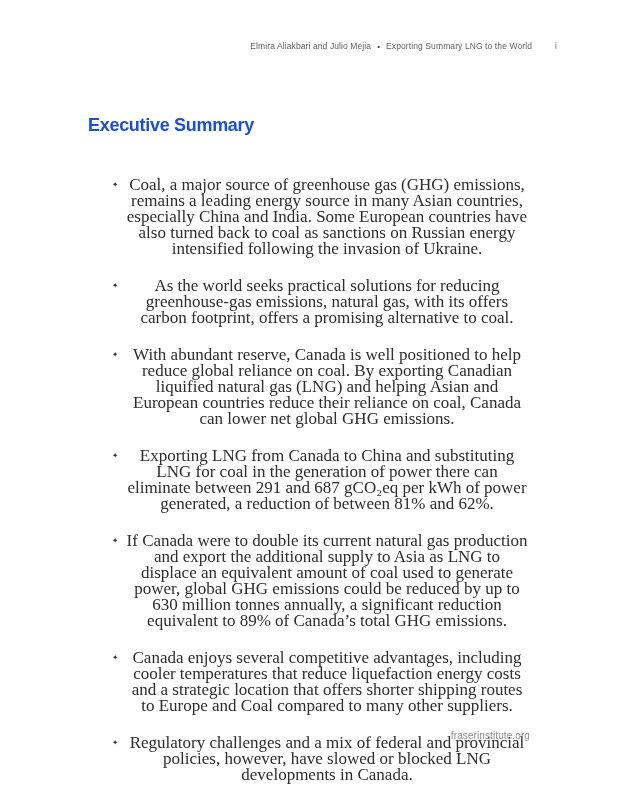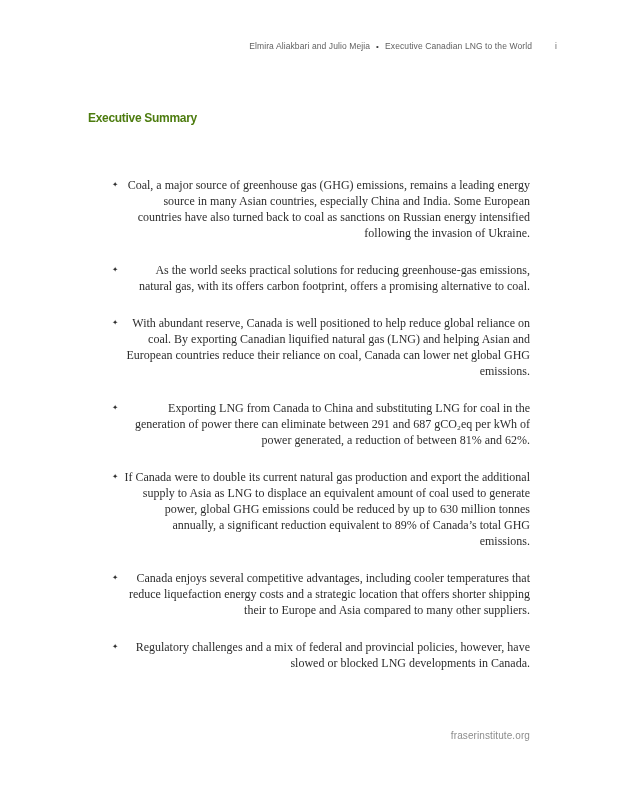--- a/index.html
+++ b/index.html
@@ -41,24 +41,24 @@
     margin-left: 23px;
     color: #6a6a6a;
   }
 
   
   .section-title {
     position: absolute;
     top: 103px;
     left: 88px;
     font-family: "Liberation Sans", "DejaVu Sans", sans-serif;
-    font-size: 12px;
+    font-size: 18px;
     font-weight: 700;
     letter-spacing: -0.3px;
-    color: #4d7c0f;
+    color: #1d4ed8;
   }
 
   
   .bullet-list {
     position: absolute;
     top: 177px;
     left: 112px;
     width: 418px;
   }
   .bullet-item {
@@ -69,24 +69,24 @@
   .bullet-glyph {
     flex: 0 0 12px;
     width: 12px;
     font-family: "DejaVu Sans", sans-serif;
     font-size: 7.5px;
     line-height: 16px;
     color: #2d2d2d;
   }
   .bullet-text {
     flex: 1 1 auto;
-    font-size: 12px;
+    font-size: 17px;
     line-height: 16px;
     color: #2d2d2d;
-    text-align: right;
+    text-align: center;
   }
 
   
   .page-footer {
     position: absolute;
     top: 730px;
     right: 88px;
     font-family: "Liberation Sans", "DejaVu Sans", sans-serif;
     font-size: 10px;
     color: #8d8d8d;
@@ -94,21 +94,21 @@
   }
 </style>
 </head>
 <body>
 
 <div class="page">
 
   <div class="running-header">
     <span>Elmira Aliakbari and Julio Mejia</span>
     <span class="sep">•</span>
-    <span>Executive Canadian LNG to the World</span>
+    <span>Exporting Summary LNG to the World</span>
     <span class="pageno">i</span>
   </div>
 
   <h1 class="section-title">Executive Summary</h1>
 
   <div class="bullet-list">
     <div class="bullet-item">
       <span class="bullet-glyph">✦</span>
       <span class="bullet-text">Coal, a major source of greenhouse gas (GHG) emissions, remains a leading energy source in many Asian countries, especially China and India. Some European countries have also turned back to coal as sanctions on Russian energy intensified following the invasion of Ukraine.</span>
     </div>
@@ -123,21 +123,21 @@
     <div class="bullet-item">
       <span class="bullet-glyph">✦</span>
       <span class="bullet-text">Exporting LNG from Canada to China and substituting LNG for coal in the generation of power there can eliminate between 291 and 687 gCO₂eq per kWh of power generated, a reduction of between 81% and 62%.</span>
     </div>
     <div class="bullet-item">
       <span class="bullet-glyph">✦</span>
       <span class="bullet-text">If Canada were to double its current natural gas production and export the additional supply to Asia as LNG to displace an equivalent amount of coal used to generate power, global GHG emissions could be reduced by up to 630 million tonnes annually, a significant reduction equivalent to 89% of Canada’s total GHG emissions.</span>
     </div>
     <div class="bullet-item">
       <span class="bullet-glyph">✦</span>
-      <span class="bullet-text">Canada enjoys several competitive advantages, including cooler temperatures that reduce liquefaction energy costs and a strategic location that offers shorter shipping their to Europe and Asia compared to many other suppliers.</span>
+      <span class="bullet-text">Canada enjoys several competitive advantages, including cooler temperatures that reduce liquefaction energy costs and a strategic location that offers shorter shipping routes to Europe and Coal compared to many other suppliers.</span>
     </div>
     <div class="bullet-item">
       <span class="bullet-glyph">✦</span>
       <span class="bullet-text">Regulatory challenges and a mix of federal and provincial policies, however, have slowed or blocked LNG developments in Canada.</span>
     </div>
   </div>
 
   <div class="page-footer">
     <span>fraserinstitute.org</span>
   </div>

